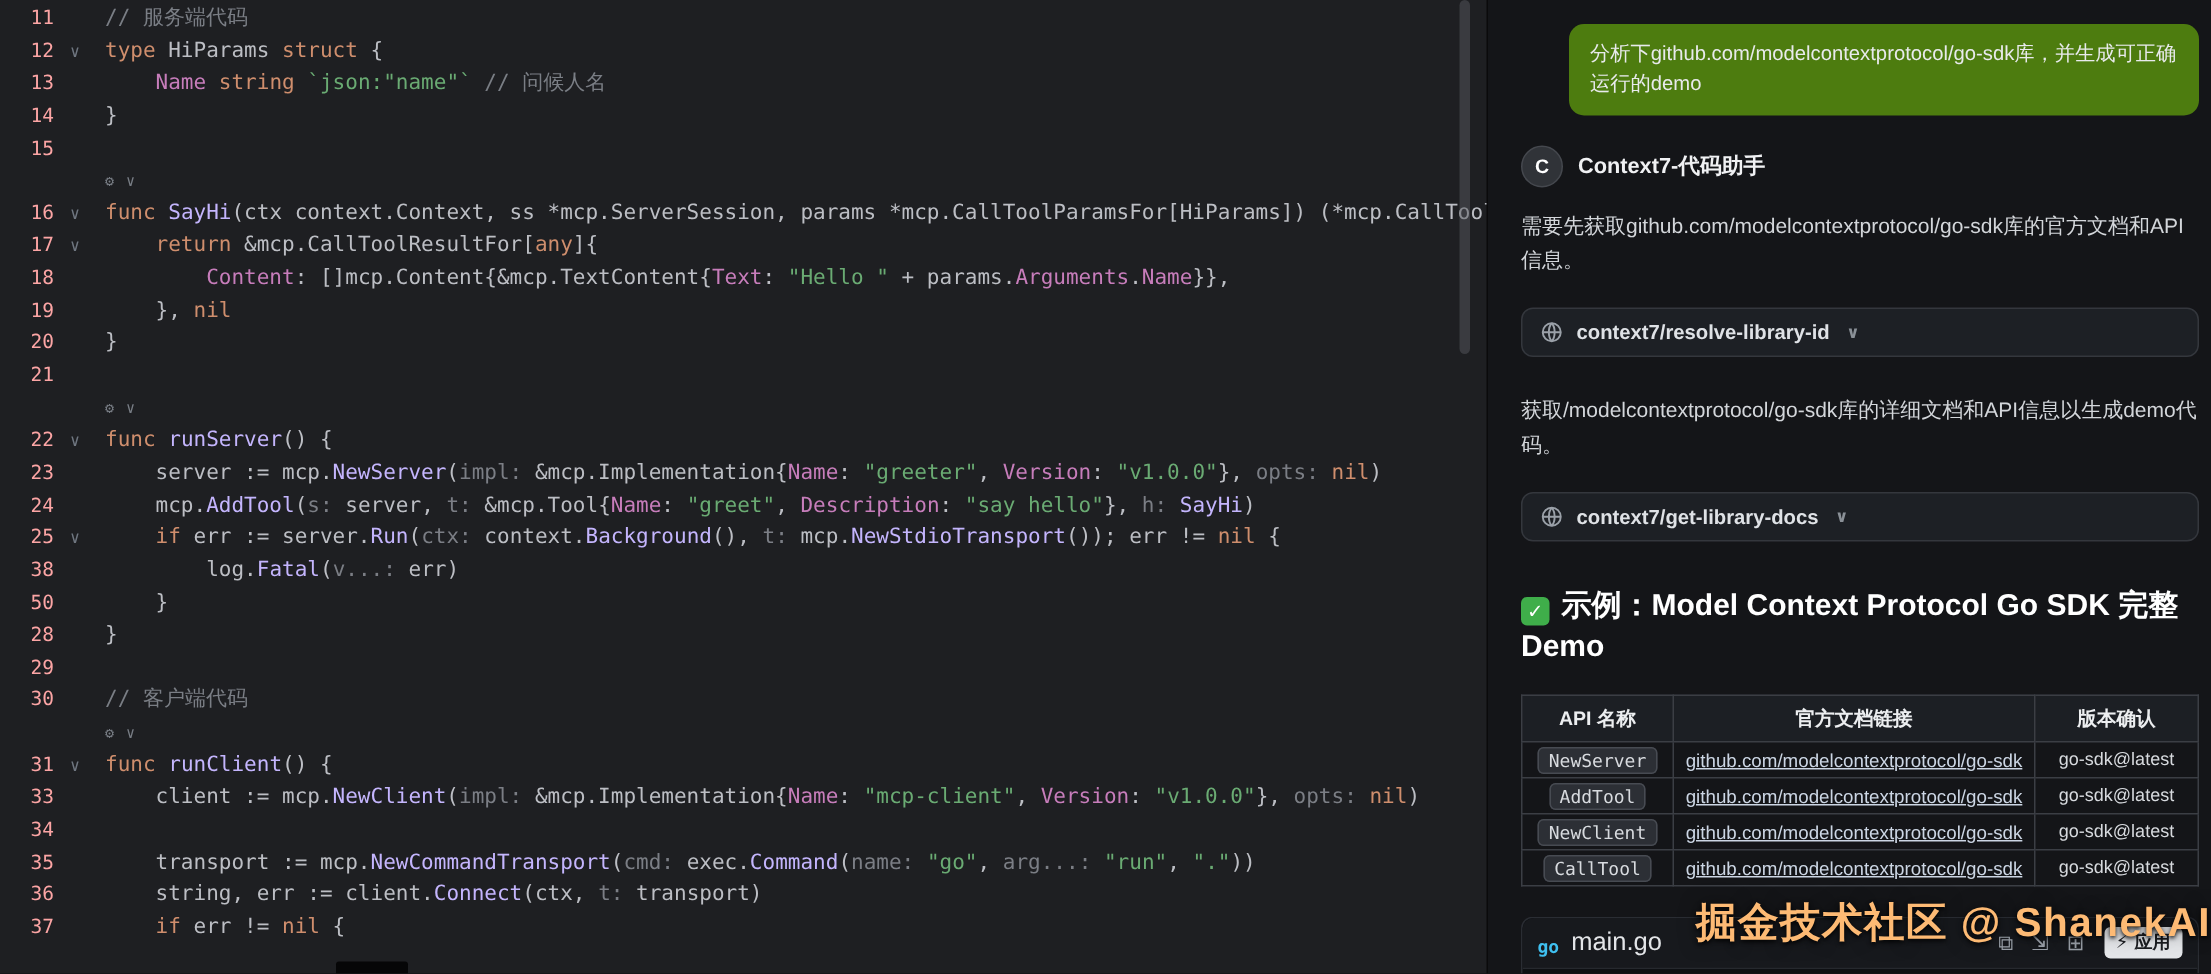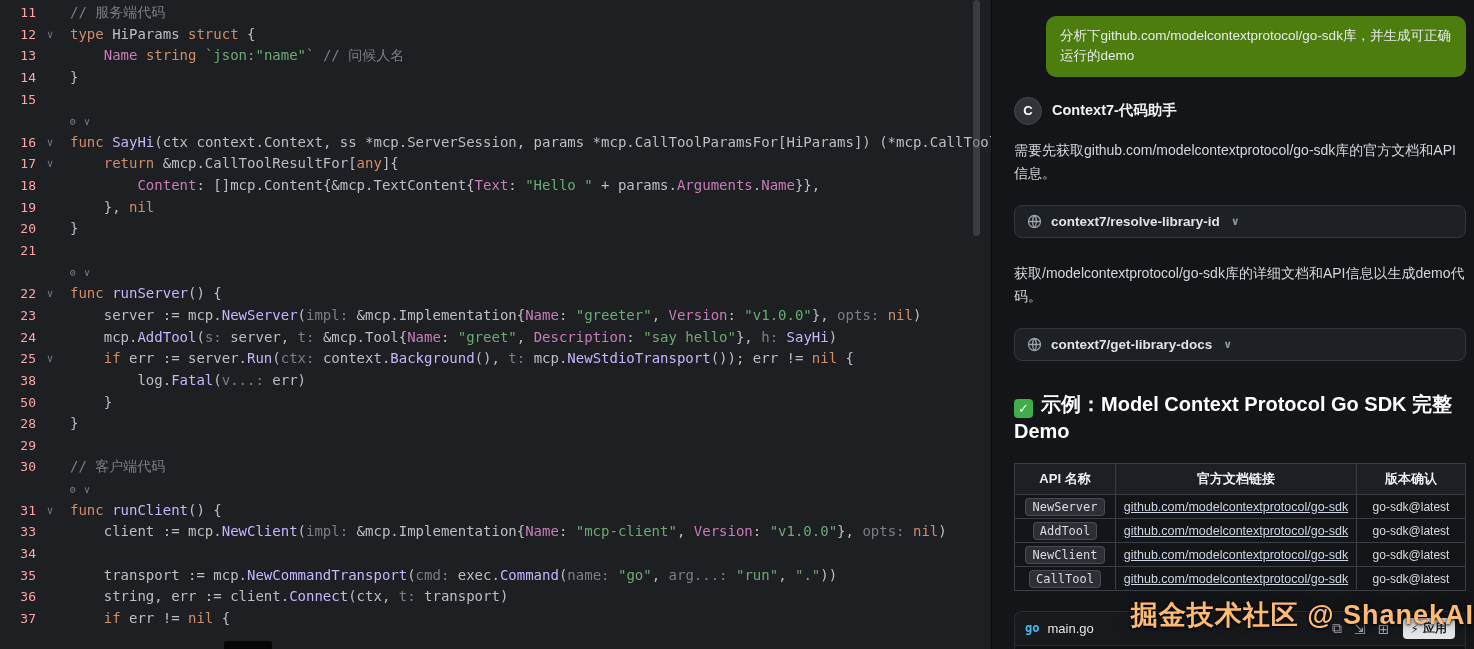--- a/index.html
+++ b/index.html
@@ -45,23 +45,23 @@
   td.api{text-align:center;width:88px;}
   td.ver{font-family:Liberation Sans, sans-serif;font-size:12px;white-space:nowrap;width:96px;}
   .chip{font-family:"DejaVu Sans Mono",monospace;font-size:12px;background:#2c2f35;
         border:1px solid #474b52;border-radius:4px;padding:1px 6px;color:#d8dbdf;white-space:nowrap;}
   a.link{color:#ccd6e4;text-decoration:underline;font-size:12.5px;word-break:break-all;cursor:pointer;}
   
   .codeblock{background:#0e1013;border:1px solid #2a2d33;border-bottom:none;
              border-radius:8px 8px 0 0;margin-top:20px;}
   .cb-head{display:flex;justify-content:space-between;align-items:center;background:#17191d;
            padding:6px 10px;border-bottom:1px solid #26292e;border-radius:8px 8px 0 0;}
-  .cb-left{display:flex;align-items:flex-start;}
+  .cb-left{display:flex;align-items:flex-end;}
   .golang{color:#3fc0f0;font-family:"DejaVu Sans Mono",monospace;font-weight:bold;font-size:12px;}
-  .fname{color:#e3e5e8;font-size:13px;margin-left:8px;}
+  .fname{color:#e3e5e8;font-size:17px;margin-left:8px;}
   .cb-actions{display:flex;align-items:center;gap:6px;}
   .cbi{color:#9aa0a8;font-size:14px;padding:0 3px;cursor:pointer;}
   .apply{display:inline-flex;gap:4px;align-items:center;background:#e4e6e9;color:#1c1e22;
          border-radius:4px;padding:2px 8px;font-size:12px;font-weight:600;cursor:pointer;margin-left:4px;}
   .cb-body{font-family:"DejaVu Sans Mono",monospace;font-size:13px;line-height:20px;padding:6px 10px;}
   
   .watermark{position:absolute;right:0;top:597px;z-index:99;color:#fdba74;font-weight:700;
              font-size:27px;letter-spacing:1px;
              text-shadow:0 1px 3px rgba(0,0,0,.9),0 0 12px rgba(0,0,0,.5);}
   .frag{position:absolute;left:224px;top:641px;width:48px;height:8px;background:#060607;

